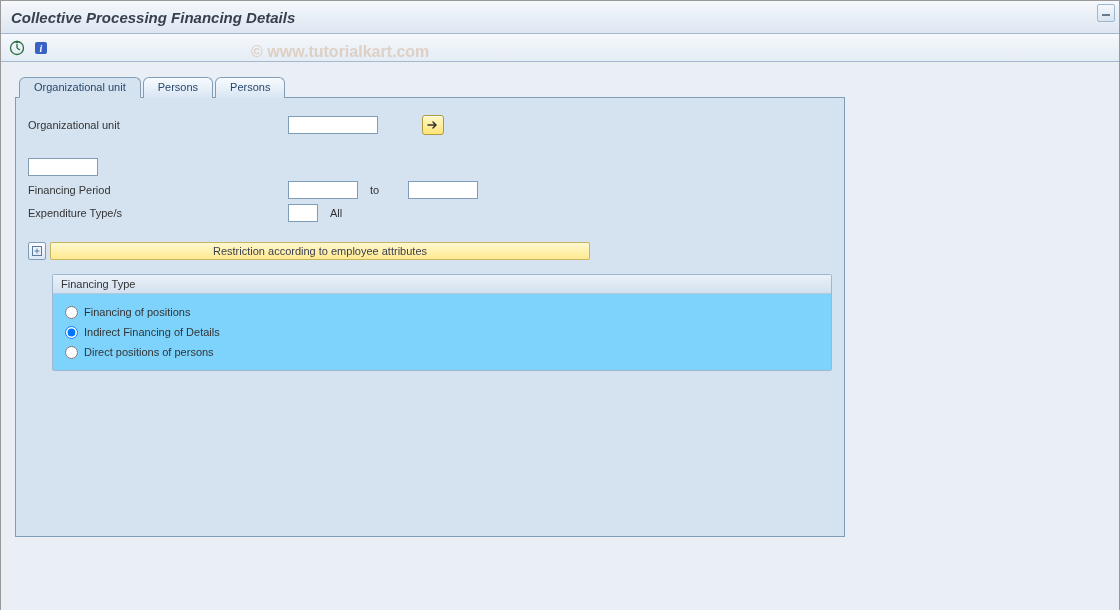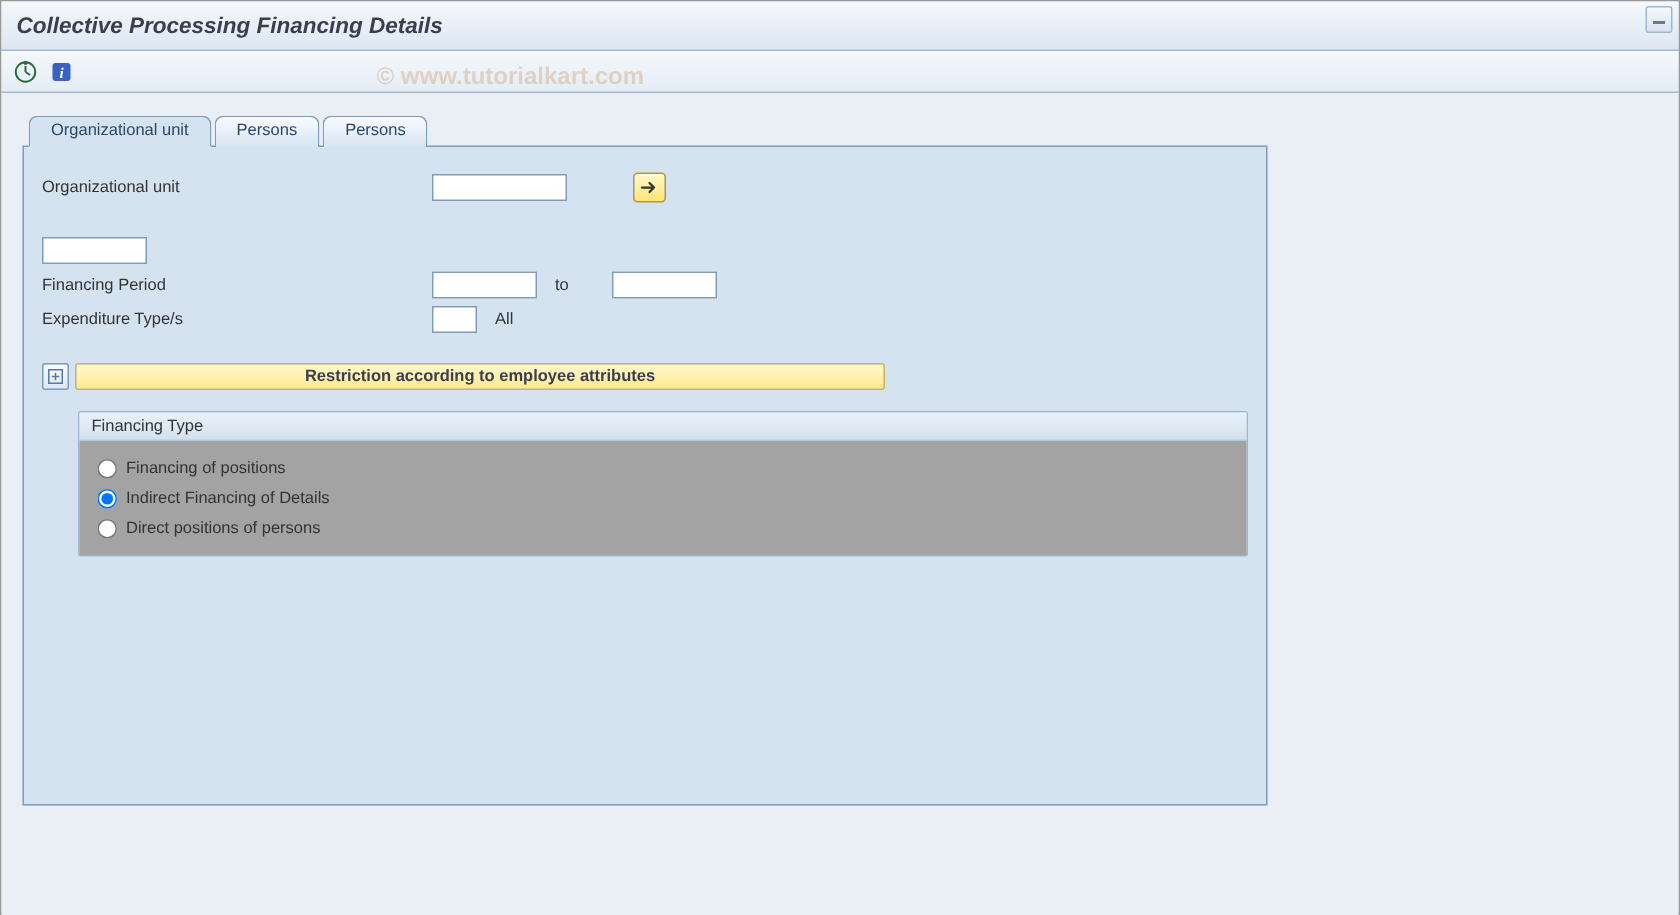--- a/index.html
+++ b/index.html
@@ -132,21 +132,20 @@
       justify-content: center;
       cursor: pointer;
       box-shadow: inset 0 1px 0 rgba(255,255,255,0.6);
     }
     .expand-section {
       display: flex;
       align-items: center;
       margin-top: 18px;
       margin-bottom: 14px;
       gap: 4px;
-      font-weight: bold;
     }
     .expand-btn {
       width: 18px;
       height: 18px;
       background: linear-gradient(#fafcff, #dce7f3);
       border: 1px solid #7f9db9;
       border-radius: 2px;
       display: flex;
       align-items: center;
       justify-content: center;
@@ -174,21 +173,21 @@
       margin-left: 24px;
     }
     .group-header {
       background: linear-gradient(#eaf1f9, #d3e1ef);
       border-bottom: 1px solid #b4c7db;
       padding: 3px 8px;
       font-size: 11px;
     }
     .group-body {
       padding: 8px 12px;
-      background: #a3a3a3;
+      background: #7dd3fc;
     }
     .radio-row {
       display: flex;
       align-items: center;
       height: 20px;
       gap: 6px;
       font-size: 11px;
     }
     .radio-row input[type=radio] {
       margin: 0;

